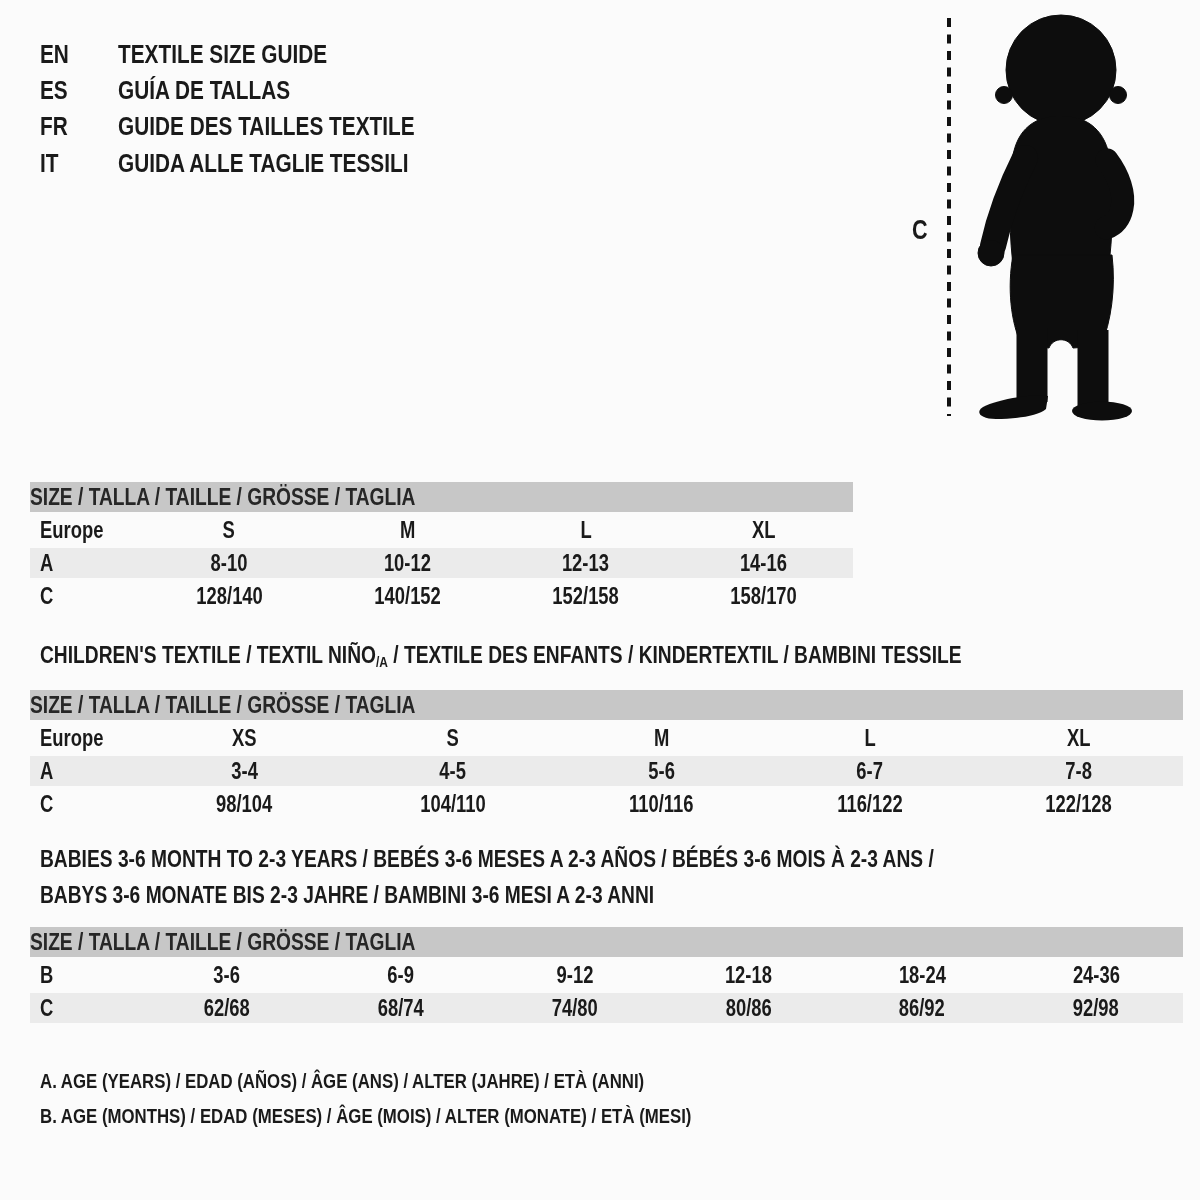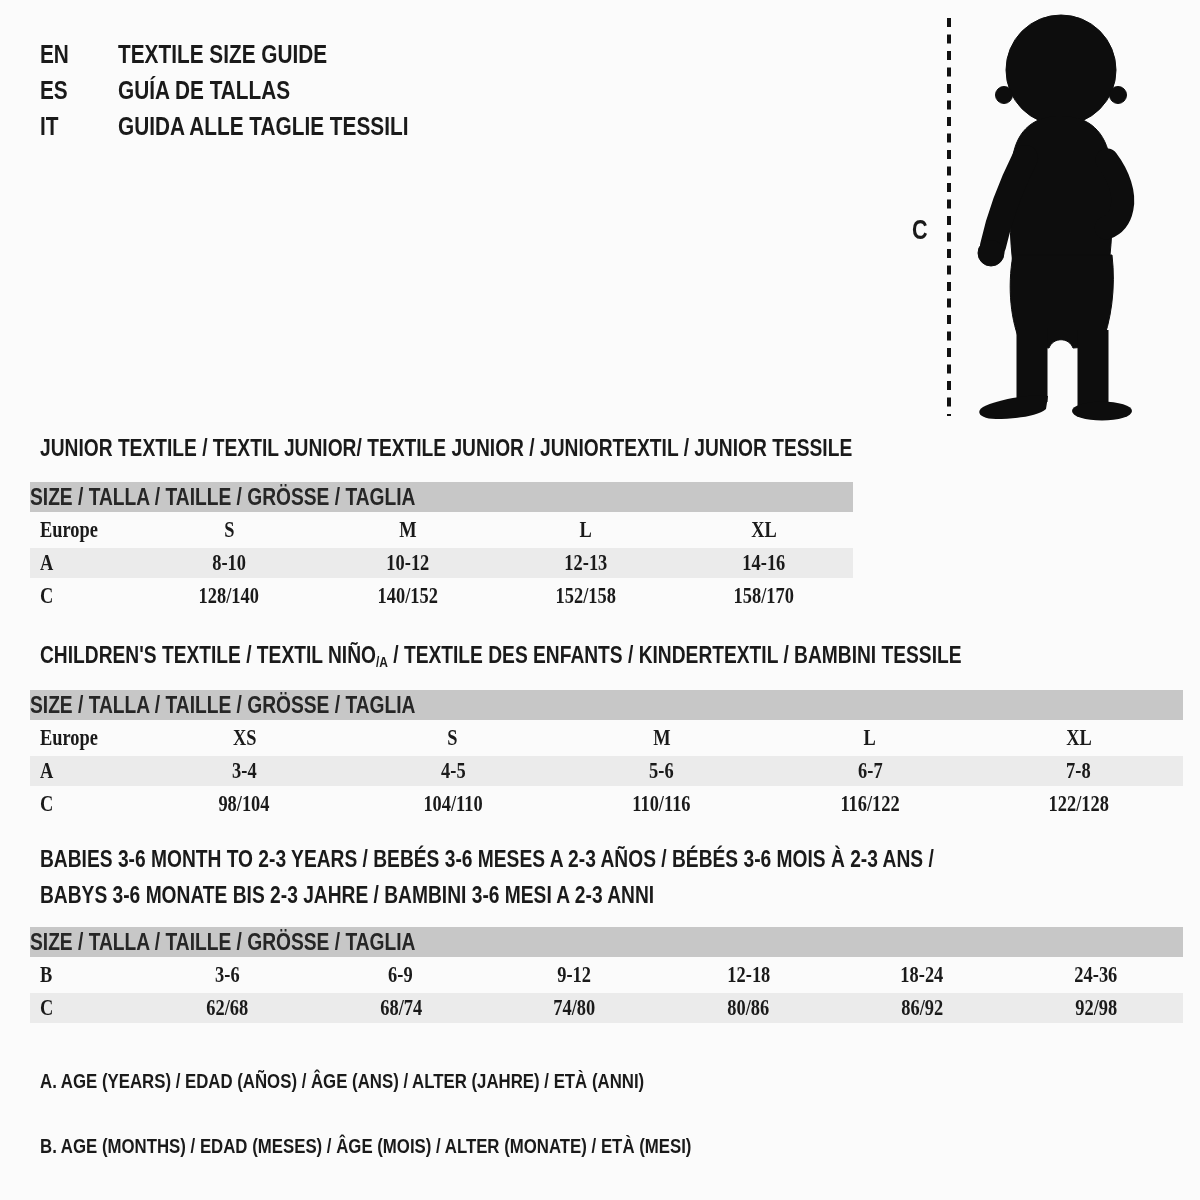--- a/index.html
+++ b/index.html
@@ -29,41 +29,45 @@
   .sec-title { position:absolute; left:40px; font-size:24px; line-height:28px; }
   .sub { font-size:15px; position:relative; top:4px; }
 
   .bar {
     position:absolute; left:30px; height:30px; background:#c7c7c7;
     display:flex; align-items:center; 
     box-sizing:border-box; font-size:24px; color:#262626;
   }
   .trow {
     position:absolute; left:30px; height:30px;
-    display:flex; align-items:center; font-size:23px; box-sizing:border-box;font-family:Liberation Serif, serif;
+    display:flex; align-items:center; font-size:23px; box-sizing:border-box;
   }
   .trow.shaded { background:#ebebeb; }
   .cell { flex:1; text-align:center; }
   .cell-label { flex:0 0 110px; text-align:left; padding-left:10px; box-sizing:border-box; }
 
   .legend-line { position:absolute; left:40px; font-size:21px; line-height:28px; }
 </style>
 </head>
 <body>
 
 <div class="page">
 
   <div class="lang-block">
     <div class="lang-row">
       <span class="lang-code"><span class="cond">EN</span></span>
       <span class="cond">TEXTILE SIZE GUIDE</span>
     </div>
     <div class="lang-row">
       <span class="lang-code"><span class="cond">ES</span></span>
       <span class="cond">GUÍA DE TALLAS</span>
+    </div>
+    <div class="lang-row">
+      <span class="lang-code"><span class="cond">FR</span></span>
+      <span class="cond">GUIDE DES TAILLES TEXTILE</span>
     </div>
     <div class="lang-row">
       <span class="lang-code"><span class="cond">IT</span></span>
       <span class="cond">GUIDA ALLE TAGLIE TESSILI</span>
     </div>
   </div>
 
   <span class="c-label cond">C</span>
 
   <svg class="figure-svg" width="250" height="414" viewBox="0 0 250 414">
@@ -77,23 +81,20 @@
       <path d="M57 148 C 45 172 32 204 25 236" fill="none" stroke-width="26" stroke-linecap="round"></path>
       <circle cx="23" cy="243" r="13"></circle>
       <path d="M139 150 C 151 166 157 184 154 198 C 152 208 146 215 138 218" fill="none" stroke-width="23" stroke-linecap="round"></path>
       <path d="M64 318 L64 392" fill="none" stroke-width="31"></path>
       <path d="M125 320 L125 396" fill="none" stroke-width="31"></path>
       <path d="M80 386 C 58 384 28 390 15 397 C 7 402 12 409 28 409 C 48 409 70 406 78 399 Z" stroke="none"></path>
       <ellipse cx="134" cy="401" rx="30" ry="9.5" stroke="none"></ellipse>
     </g>
   </svg>
 
-  <div class="sec-title" style="top:434px">
-    <span class="cond">JUNIOR TEXTILE / TEXTIL JUNIOR/ TEXTILE JUNIOR / JUNIORTEXTIL / JUNIOR TESSILE</span>
-  </div>
 
   <div class="bar" style="top:482px;width:823px">
     <span class="cond">SIZE / TALLA / TAILLE / GRÖSSE / TAGLIA</span>
   </div>
 
   <div class="trow" style="top:515px;width:823px">
     <div class="cell-label"><span class="cond">Europe</span></div>
     <div class="cell"><span class="condc">S</span></div>
     <div class="cell"><span class="condc">M</span></div>
     <div class="cell"><span class="condc">L</span></div>
@@ -178,17 +179,17 @@
     <div class="cell"><span class="condc">68/74</span></div>
     <div class="cell"><span class="condc">74/80</span></div>
     <div class="cell"><span class="condc">80/86</span></div>
     <div class="cell"><span class="condc">86/92</span></div>
     <div class="cell"><span class="condc">92/98</span></div>
   </div>
 
   <div class="legend-line" style="top:1067px">
     <span class="cond">A. AGE (YEARS) / EDAD (AÑOS) / ÂGE (ANS) / ALTER (JAHRE) / ETÀ (ANNI)</span>
   </div>
-  <div class="legend-line" style="top:1132px">
+  <div class="legend-line" style="top:1102px">
     <span class="cond">B. AGE (MONTHS) / EDAD (MESES) / ÂGE (MOIS) / ALTER (MONATE) / ETÀ (MESI)</span>
   </div>
 
 </div>
 
 </body></html>

